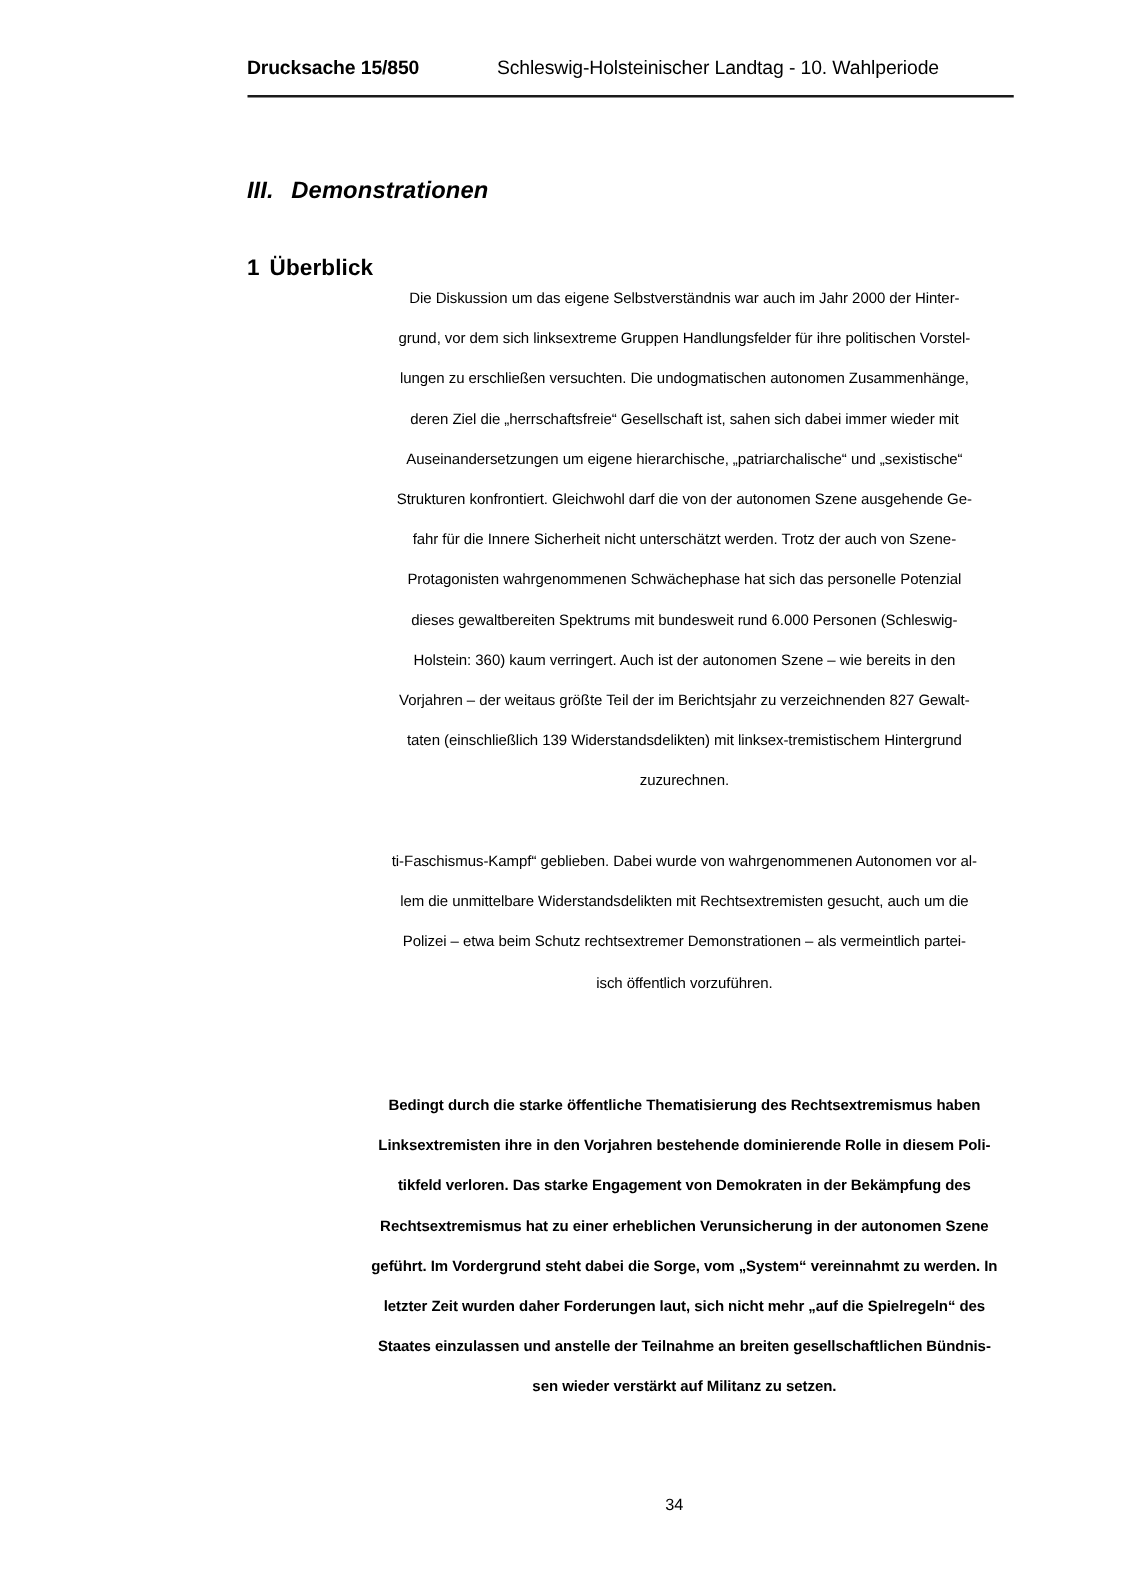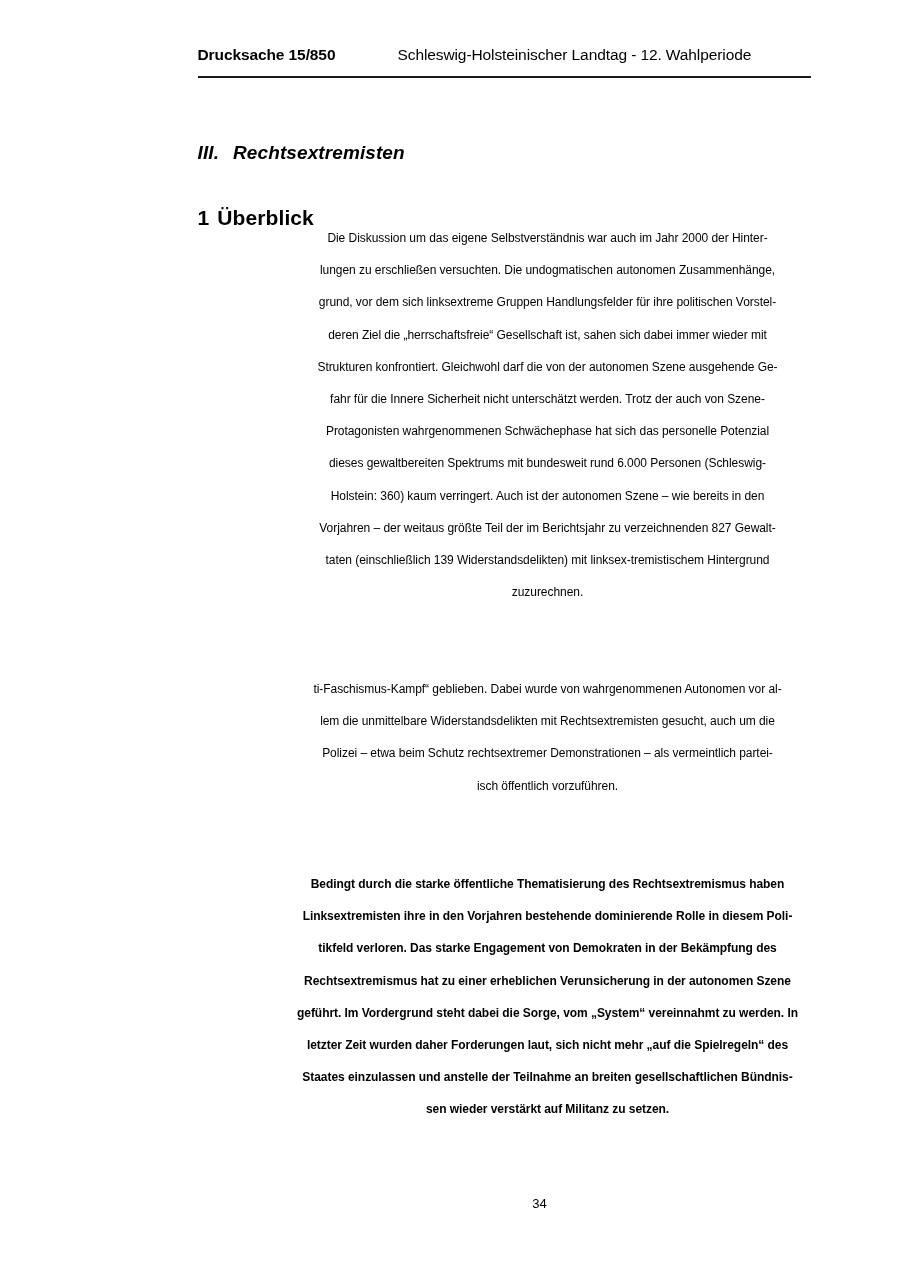--- a/index.html
+++ b/index.html
@@ -69,21 +69,21 @@
     white-space: nowrap;
   }
   .section-title .numeral {
     display: inline-block;
     margin-right: 14px;
   }
   .subsection-title {
     position: absolute;
     left: 108px;
     top: 189px;
-    font-size: 21px;
+    font-size: 18px;
     font-weight: bold;
     letter-spacing: 0.1px;
     white-space: nowrap;
   }
   .subsection-title .numeral {
     display: inline-block;
     margin-right: 8px;
   }
 
   
@@ -114,38 +114,39 @@
     font-size: 13px;
   }
 </style>
 </head>
 <body>
 
 <div class="page">
 
   <div class="page-header">
     <span class="hdr-left">Drucksache 15/850</span>
-    <span class="hdr-center">Schleswig-Holsteinischer Landtag - 12. Wahlperiode</span>
+    <span class="hdr-center">Schleswig-Holsteinischer Landtag - 10. Wahlperiode</span>
   </div>
 
   <div class="header-rule"></div>
 
   <h1 class="section-title">
-    <span class="numeral">III.</span><span>Rechtsextremisten</span>
+    <span class="numeral">III.</span><span>Demonstrationen</span>
   </h1>
 
   <h2 class="subsection-title">
     <span class="numeral">1</span><span>Überblick</span>
   </h2>
 
   <div class="body-text para-1">
       <span class="ln">Die Diskussion um das eigene Selbstverständnis war auch im Jahr 2000 der Hinter-</span>
+      <span class="ln">grund, vor dem sich linksextreme Gruppen Handlungsfelder für ihre politischen Vorstel-</span>
       <span class="ln">lungen zu erschließen versuchten. Die undogmatischen autonomen Zusammenhänge,</span>
-      <span class="ln">grund, vor dem sich linksextreme Gruppen Handlungsfelder für ihre politischen Vorstel-</span>
       <span class="ln">deren Ziel die „herrschaftsfreie“ Gesellschaft ist, sahen sich dabei immer wieder mit</span>
+      <span class="ln">Auseinandersetzungen um eigene hierarchische, „patriarchalische“ und „sexistische“</span>
       <span class="ln">Strukturen konfrontiert. Gleichwohl darf die von der autonomen Szene ausgehende Ge-</span>
       <span class="ln">fahr für die Innere Sicherheit nicht unterschätzt werden. Trotz der auch von Szene-</span>
       <span class="ln">Protagonisten wahrgenommenen Schwächephase hat sich das personelle Potenzial</span>
       <span class="ln">dieses gewaltbereiten Spektrums mit bundesweit rund 6.000 Personen (Schleswig-</span>
       <span class="ln">Holstein: 360) kaum verringert. Auch ist der autonomen Szene – wie bereits in den</span>
       <span class="ln">Vorjahren – der weitaus größte Teil der im Berichtsjahr zu verzeichnenden 827 Gewalt-</span>
       <span class="ln">taten (einschließlich 139 Widerstandsdelikten) mit linksex-tremistischem Hintergrund</span>
       <span class="ln">zuzurechnen.</span>
     </div>
   <div class="body-text para-2">

